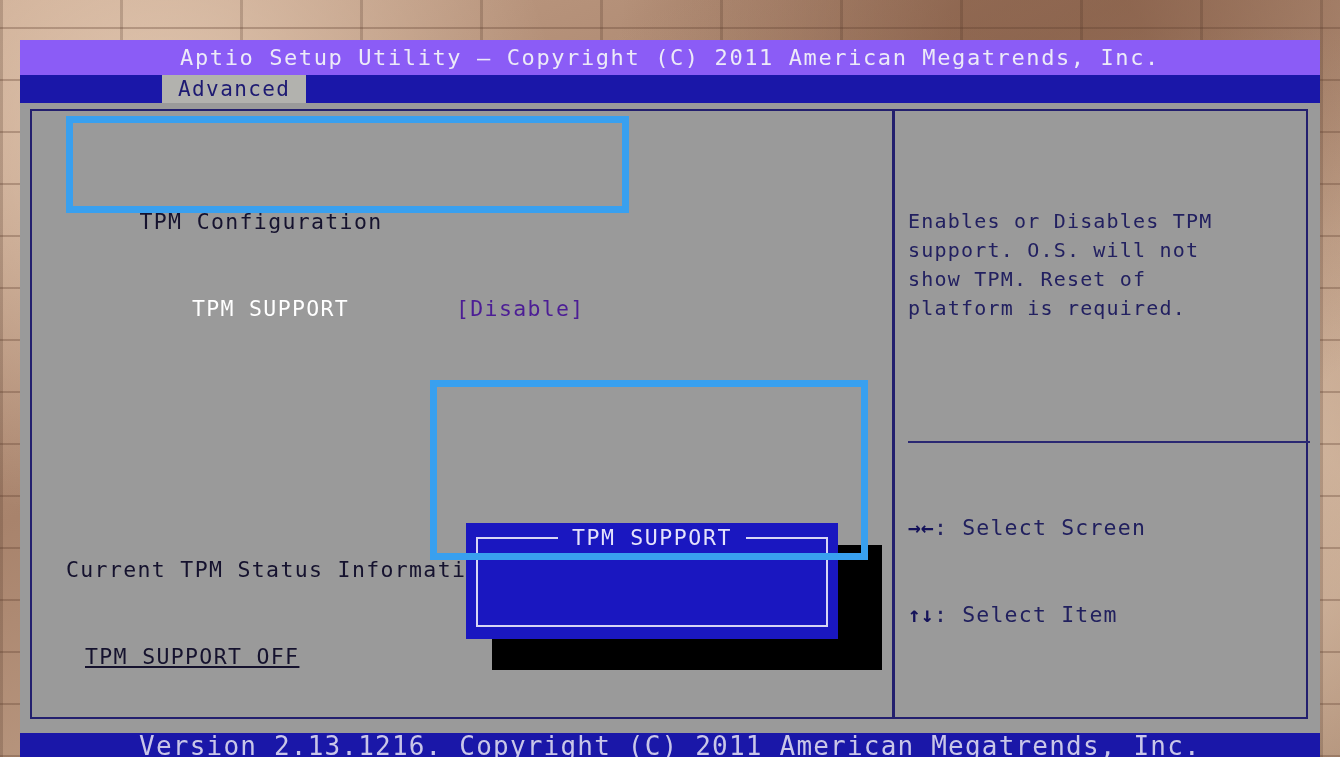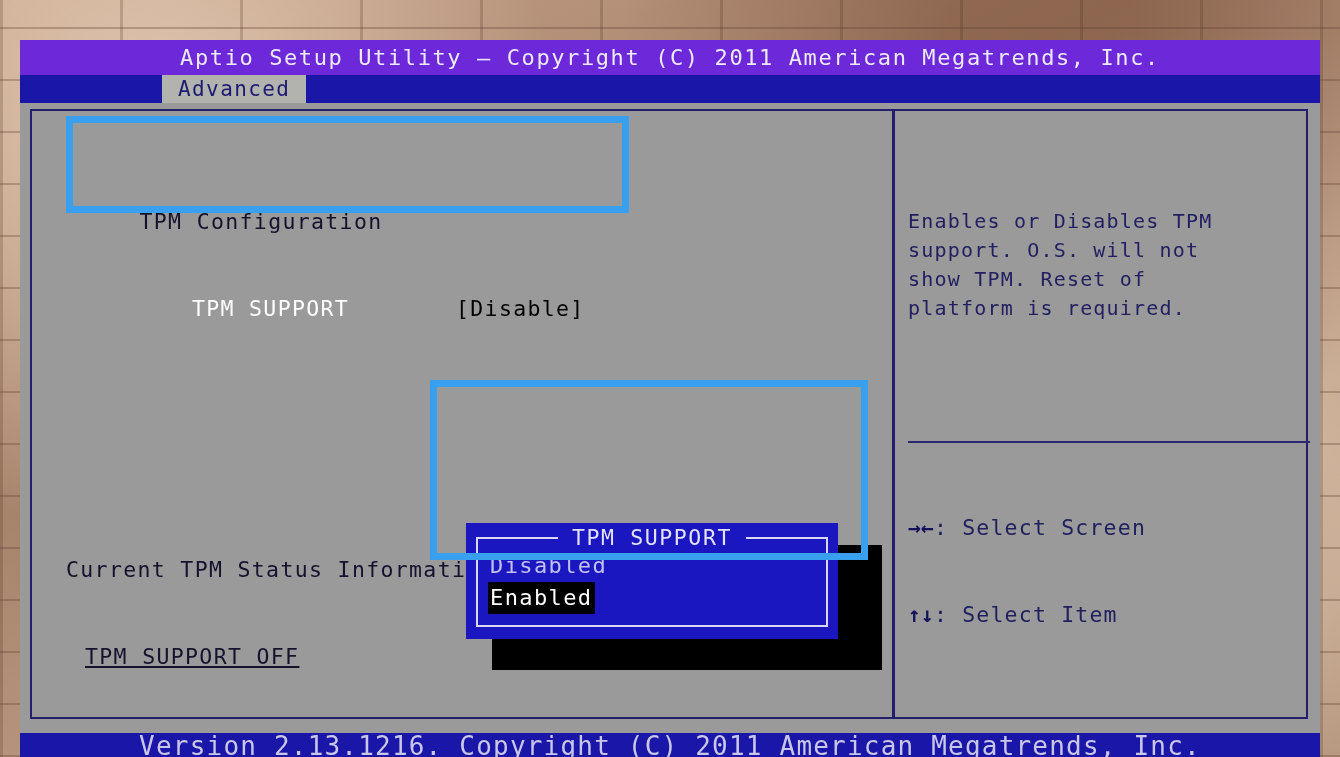--- a/index.html
+++ b/index.html
@@ -42,21 +42,21 @@
     font-family: "DejaVu Sans Mono", "Liberation Mono", monospace;
     overflow: hidden;
   }
 
   
   #titlebar {
     position: absolute;
     left: 0; top: 0;
     width: 1300px;
     height: 35px;
-    background: #6d28d9;
+    background: #8b5cf6;
     color: #eceaf8;
     font-size: 22px;
     letter-spacing: 1.6px;
     text-align: center;
     line-height: 35px;
     white-space: pre;
   }
 
   #tabstrip {
     position: absolute;
@@ -123,21 +123,21 @@
   }
   .row {
     display: flex;
     position: relative;
     height: 29px;
     text-align: center;
   }
   .row .label { width: 390px; }
   .row .value { }
   .sel-label  { color: #ffffff; }
-  .sel-value  { color: #000000; }
+  .sel-value  { color: #4c1d95; }
   .group-head { color: #15122e; }
   .spacer { height: 58px; }
 
   
   #help {
     position: absolute;
     left: 888px;
     top: 46px;
     width: 400px;
     color: #21205e;
@@ -322,24 +322,20 @@
       
       
       
       
     </div>
 
     <div id="popup-shadow"></div>
     <div id="popup">
       <div id="popup-frame"></div>
       <div id="popup-title"><span>TPM SUPPORT</span></div>
-      <div id="popup-opts">
-        <div class="optrow"><span class="opt">Disabled</span></div>
-        <div class="optrow"><span class="opt opt-sel">Enabled</span></div>
-      </div>
     </div>
 
   </div>
 
   <div id="footer">Version 2.13.1216. Copyright (C) 2011 American Megatrends, Inc.</div>
   <div id="corner-tag">AB</div>
 
   <div class="annot" id="annot-tpm"></div>
   <div class="annot" id="annot-popup"></div>
 

